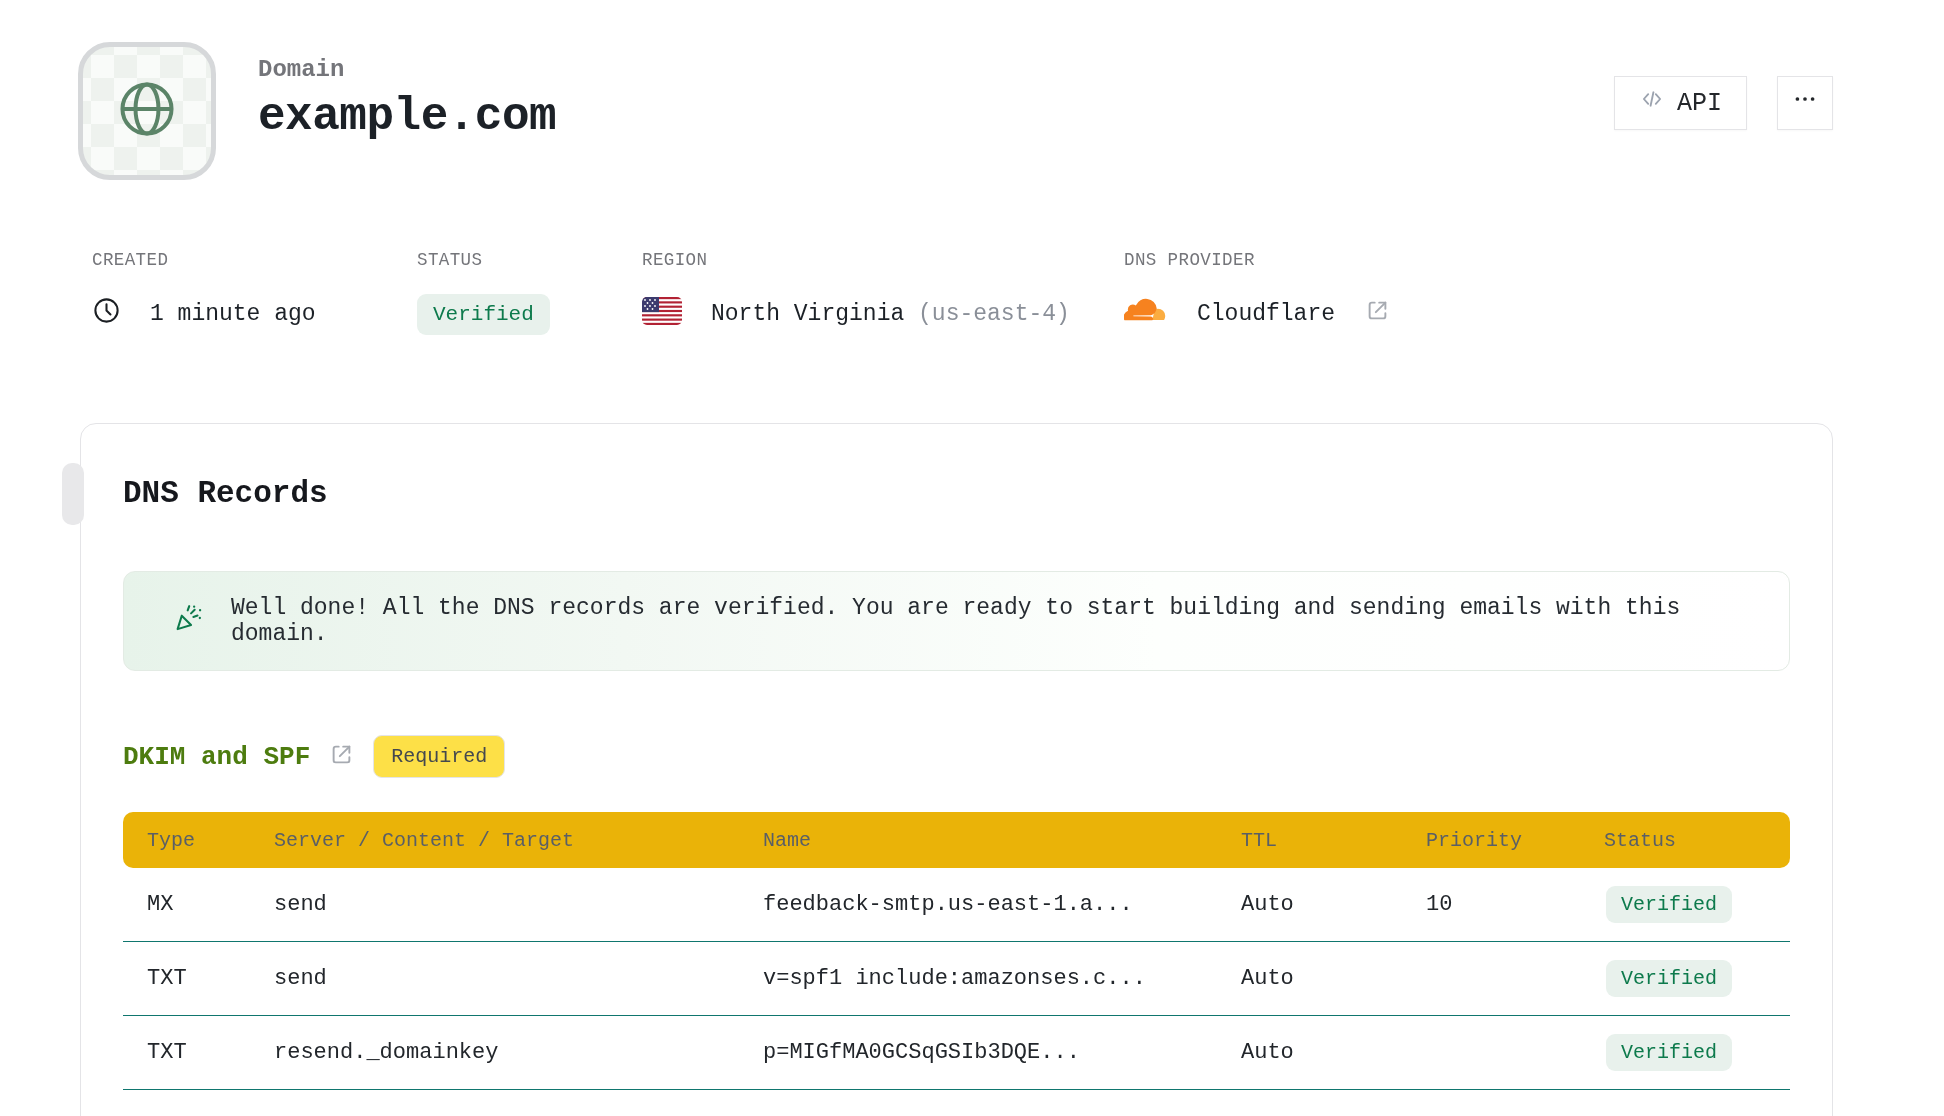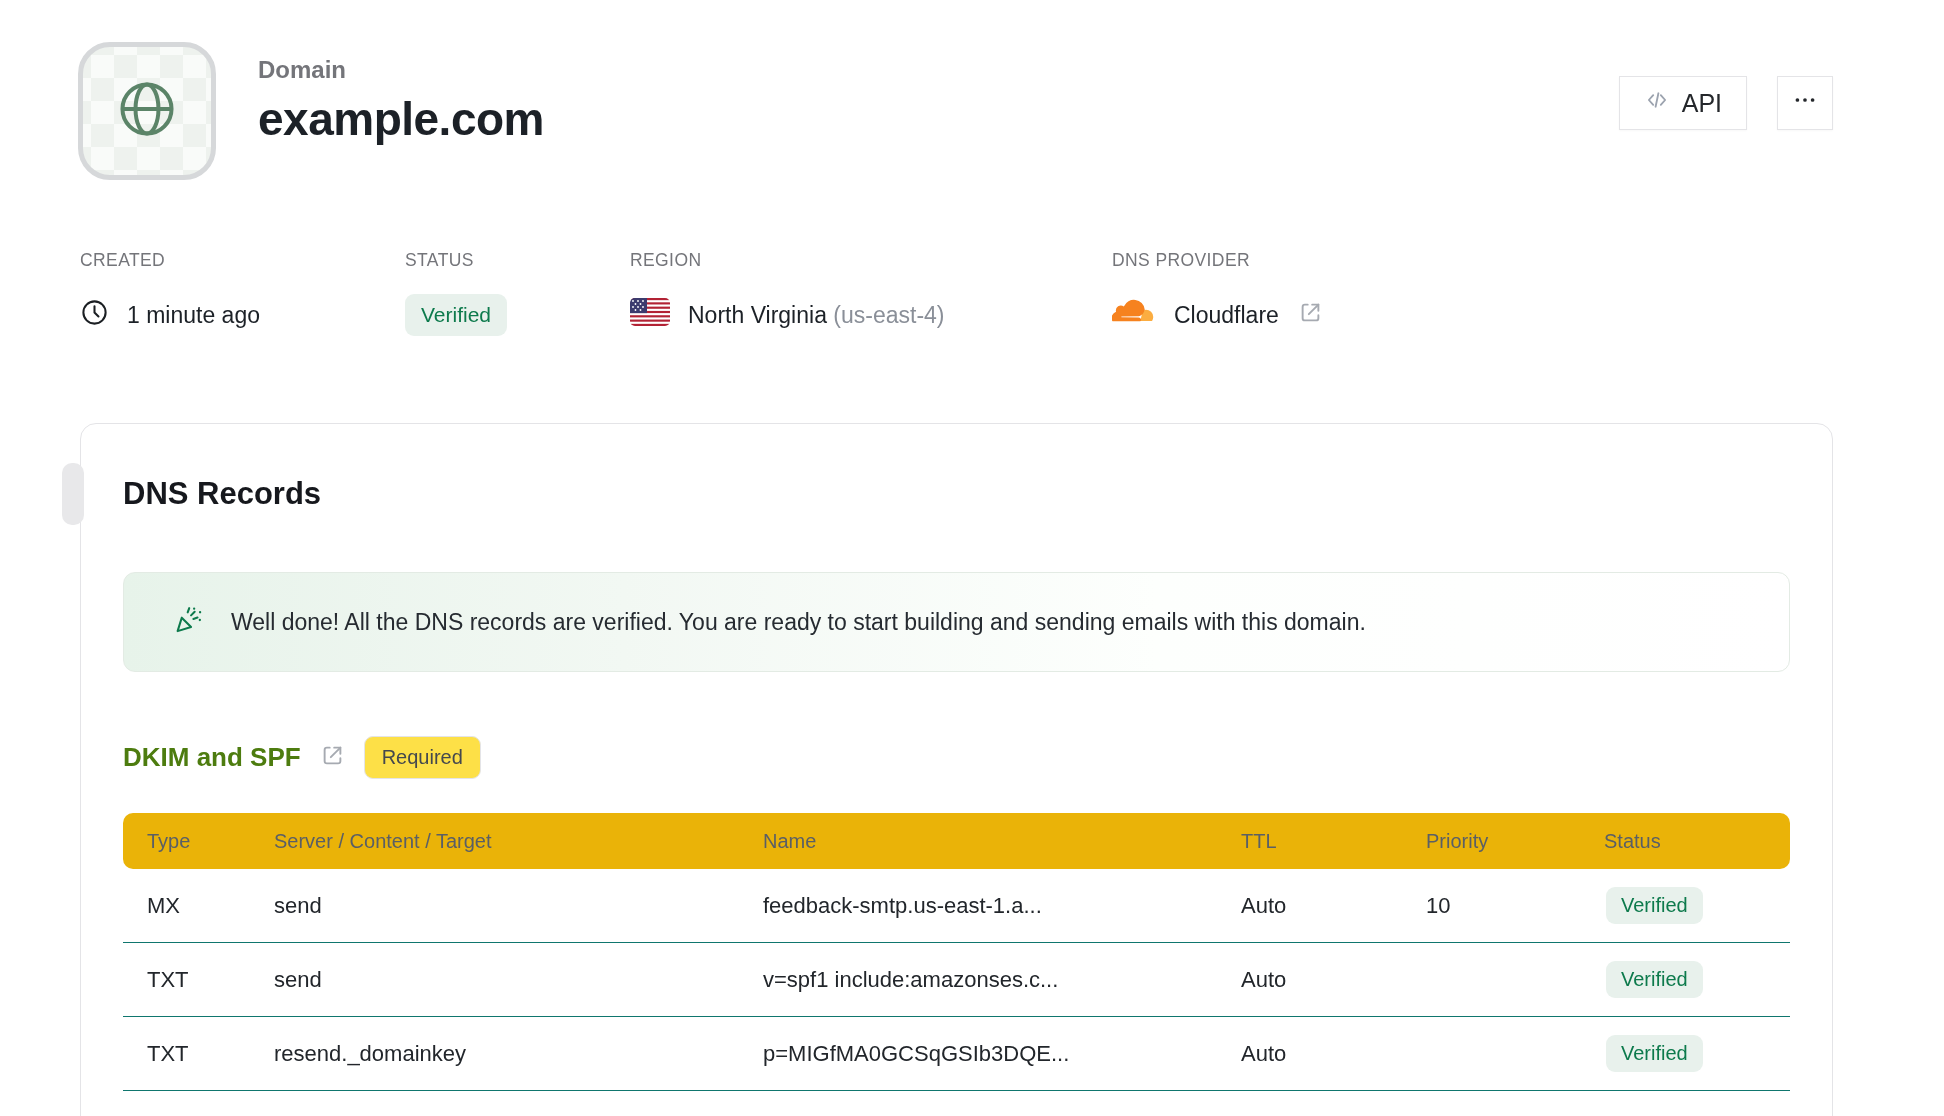--- a/index.html
+++ b/index.html
@@ -1,18 +1,18 @@
 <!DOCTYPE html>
 <html style="--accent-green: #0d7a4c; --verified-bg: #e8f1ec; --globe-green: #5b8468; --banner-green: #e7f3ea; --cloudflare-orange: #f6821f; --cloudflare-orange-light: #fbad41; --text-primary: #1c2127; --text-muted: #74757a; --border: #e4e4e7;"><head>
 <meta charset="utf-8">
 <style>
   * { margin:0; padding:0; box-sizing:border-box; }
   html,body { width:1944px; height:1116px; overflow:hidden; background:#ffffff;
     font-family:"Liberation Sans", sans-serif; color:#1b1f23; }
-  .page { position:relative; width:1944px; height:912px; }
+  .page { position:relative; width:1944px; height:912px;font-family:Liberation Mono, monospace; }
 
   
   .avatar { position:absolute; left:78px; top:42px; width:138px; height:138px;
     border-radius:32px; border:5px solid #d6d8da;
     background:conic-gradient(#eef2ee 25%, #f9fbf9 0 50%, #eef2ee 0 75%, #f9fbf9 0);
     background-size:46px 46px; background-position:8px 8px;
     display:flex; align-items:center; justify-content:center; }
   .avatar svg { width:64px; height:64px; color:var(--globe-green); }
 
   .title-block { position:absolute; left:258px; top:56px; }
@@ -22,25 +22,25 @@
 
   .actions { position:absolute; right:111px; top:76px; display:flex; gap:30px; }
   .btn { display:inline-flex; align-items:center; gap:12px; height:54px;
     border:1px solid var(--border); border-radius:0; background:#fff;
     font-size:25px; color:#24272b; padding:0 24px; cursor:pointer;
     box-shadow:0 1px 2px rgba(0,0,0,.03); font-family:inherit; }
   .btn.icon-only { width:56px; justify-content:center; padding:0; }
   .btn svg { color:#9ca3af; }
 
   
-  .meta { position:absolute; left:80px; top:250px; display:flex; }
+  .meta { position:absolute; left:92px; top:250px; display:flex; }
   .meta-col { display:flex; flex-direction:column; }
   .meta-col.c1 { width:325px; } .meta-col.c2 { width:225px; } .meta-col.c3 { width:482px; }
   .meta-label { font-size:17.5px; font-weight:500; color:var(--text-muted); letter-spacing:.4px; }
-  .meta-value { margin-top:24px; display:flex; align-items:center; gap:18px;
+  .meta-value { margin-top:24px; display:flex; align-items:center; gap:29px;
     font-size:23px; color:var(--text-primary); height:40px; }
   .meta-value .dim { color:#8a8f98; }
   .pill { display:inline-flex; align-items:center; background:var(--verified-bg);
     color:var(--accent-green); font-size:21px; font-weight:500;
     border-radius:9px; padding:9px 16px; }
   .extlink { color:#a6aab1; }
 
   
   .card { position:absolute; left:80px; top:423px; width:1753px; height:760px;
     border:1px solid var(--border); border-radius:16px; background:#fff; }

